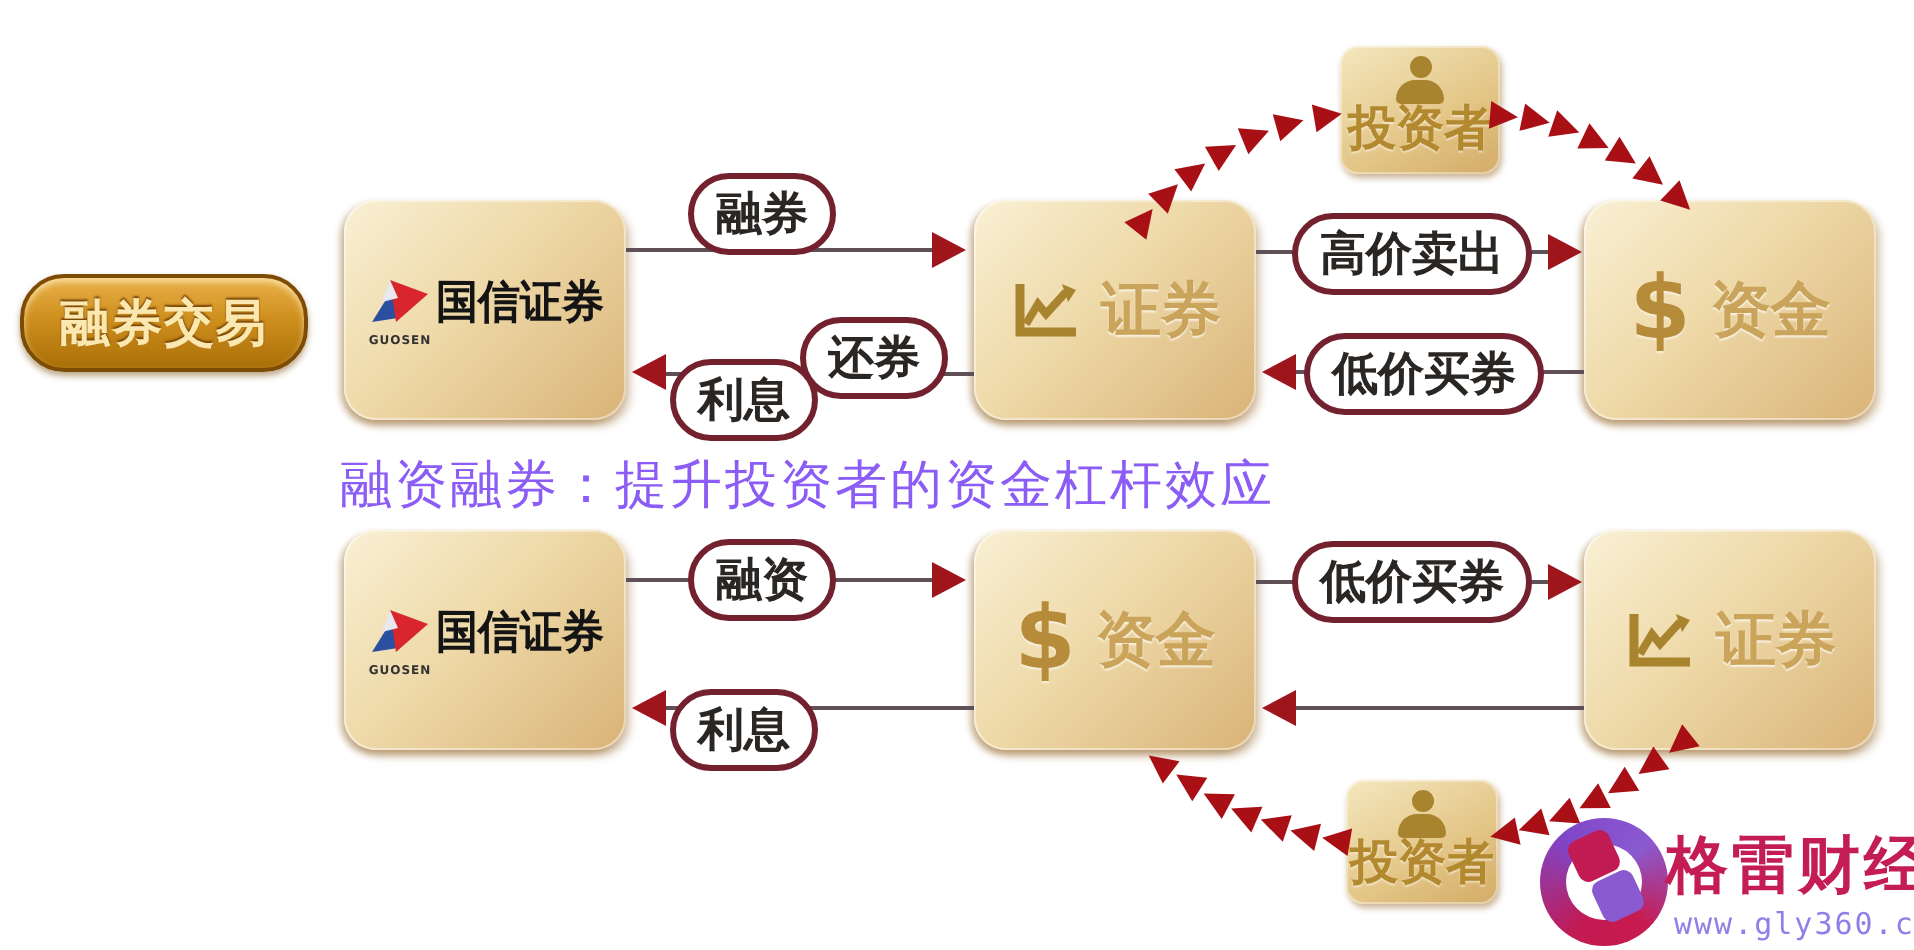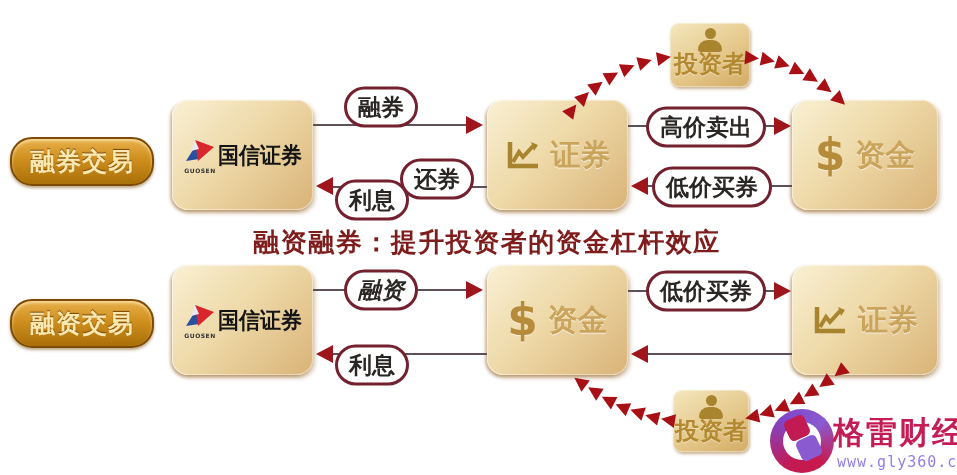--- a/index.html
+++ b/index.html
@@ -20,21 +20,21 @@
     box-shadow:-2px 2px 3px rgba(150,105,45,.45), 2px 3px 4px rgba(150,105,45,.4),
                inset 0 0 0 1px rgba(255,255,255,.45);
     display:flex;align-items:center;justify-content:center;gap:10px;}
   .node-label{font-size:30px;font-weight:600;color:#c9a45a;
     text-shadow:0 1px 1px rgba(255,255,255,.75);}
   .dollar-icon{font-size:44px;font-weight:700;color:#b68c3a;line-height:1;
     text-shadow:0 1px 1px rgba(255,255,255,.6);}
   .chart-icon svg{display:block;}
 
   
-  .broker-inner{display:flex;align-items:center;gap:1px;}
+  .broker-inner{display:flex;align-items:flex-start;gap:1px;}
   .logo-col{display:flex;flex-direction:column;align-items:center;}
   .gs-sub{font-size:6px;font-weight:700;color:#333;letter-spacing:.5px;margin-top:-2px;}
   .gs-name{font-size:21px;font-weight:900;color:#141414;letter-spacing:0px;
     transform:scaleY(1.08);white-space:nowrap;}
 
   
   .inv-box{position:absolute;border-radius:9px;
     background:linear-gradient(150deg,#f4e7be 0%,#e3c586 60%,#d3ab66 100%);
     box-shadow:1px 2px 3px rgba(150,105,45,.5), inset 0 0 0 1px rgba(255,255,255,.4);
     display:flex;flex-direction:column;align-items:center;justify-content:flex-start;padding-top:5px;}
@@ -52,22 +52,22 @@
   .pill{position:absolute;transform:translate(-50%,-50%);background:#ffffff;
     border:3px solid #73212e;border-radius:21px;padding:2px 11px;
     font-size:23px;font-weight:600;color:#2a2624;white-space:nowrap;z-index:3;}
 
   
   .arc{position:absolute;inset:0;pointer-events:none;z-index:2;}
   .chev{position:absolute;width:0;height:0;border-style:solid;
     border-width:7px 0 7px 14px;border-color:transparent transparent transparent #a81016;}
 
   
-  .title{position:absolute;left:170px;top:225px;width:634px;text-align:center;
-    font-size:26px;color:#7f1d1d;letter-spacing:1.5px;white-space:nowrap;font-weight:bold;}
+  .title{position:absolute;left:170px;top:225px;width:634px;text-align:left;
+    font-size:26px;color:#8b5cf6;letter-spacing:1.5px;white-space:nowrap;}
 
   
   .wm{position:absolute;left:765px;top:400px;width:192px;height:75px;z-index:5;}
   .wm-ring{position:absolute;left:5px;top:9px;width:64px;height:64px;border-radius:50%;
     background:conic-gradient(from 210deg,#c21a53,#7f46c9 30%,#8a5ad0 55%,#c81a4e 80%,#c21a53);}
   .wm-ring::after{content:"";position:absolute;left:13px;top:13px;width:38px;height:38px;
     border-radius:50%;background:#fff;}
   .wm-link{position:absolute;width:22px;height:22px;border-radius:5px;z-index:2;}
   .wm-link.pink{left:21px;top:17px;background:#c21a53;transform:rotate(-25deg);}
   .wm-link.purple{left:33px;top:37px;background:#8a5ad0;transform:rotate(-25deg);}
@@ -75,21 +75,20 @@
     color:#c41d55;letter-spacing:2px;white-space:nowrap;}
   .wm-url{position:absolute;left:72px;top:53px;font-family:"DejaVu Sans Mono","Liberation Mono",monospace;
     font-size:15px;color:#8f7fe8;letter-spacing:1px;white-space:nowrap;}
 </style>
 </head>
 <body>
 
 <div class="stage">
 
   <div class="gold-btn" style="left:10px;top:137px;">融券交易</div>
-  <div class="gold-btn" style="left:10px;top:299px;">融资交易</div>
 
   <div class="node" style="left:172px;top:100px;width:141px;height:110px;">
     <div class="broker-inner">
       <div class="logo-col">
         <span>
           <svg width="34" height="28" viewBox="0 0 34 28">
             <polygon points="3,24 13,8 16,22" fill="#2b4fa0"></polygon>
             <polygon points="12,3 31,10 15,24" fill="#d8262c"></polygon>
             <polygon points="12,3 16,12 8,14" fill="#e8e8ee"></polygon>
           </svg>
@@ -175,21 +174,21 @@
   <div class="hline" style="left:628px;top:125px;width:147px;"></div>
   <div class="ah ah-r" style="left:774px;top:117px;"></div>
   <div class="pill" style="left:706px;top:127px;">高价卖出</div>
 
   <div class="hline" style="left:647px;top:185px;width:145px;"></div>
   <div class="ah ah-l" style="left:631px;top:177px;"></div>
   <div class="pill" style="left:712px;top:187px;">低价买券</div>
 
   <div class="hline" style="left:313px;top:289px;width:155px;"></div>
   <div class="ah ah-r" style="left:466px;top:281px;"></div>
-  <div class="pill" style="left:381px;top:290px;font-style:italic;">融资</div>
+  <div class="pill" style="left:381px;top:290px;">融资</div>
 
   <div class="hline" style="left:330px;top:353px;width:157px;"></div>
   <div class="ah ah-l" style="left:316px;top:345px;"></div>
   <div class="pill" style="left:372px;top:365px;">利息</div>
 
   <div class="hline" style="left:628px;top:290px;width:147px;"></div>
   <div class="ah ah-r" style="left:774px;top:282px;"></div>
   <div class="pill" style="left:706px;top:291px;">低价买券</div>
 
   <div class="hline" style="left:647px;top:353px;width:145px;"></div>

